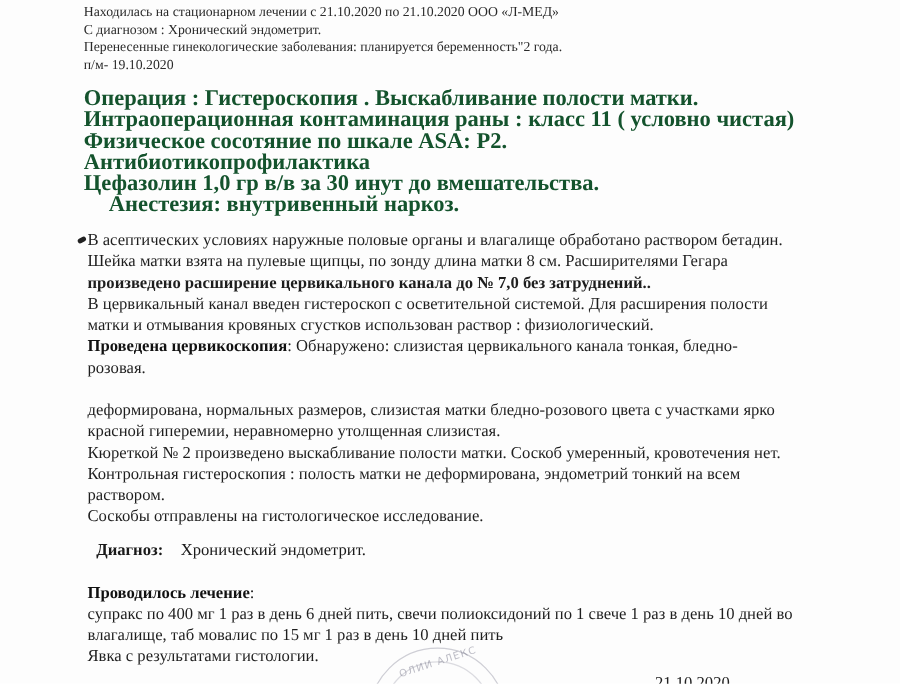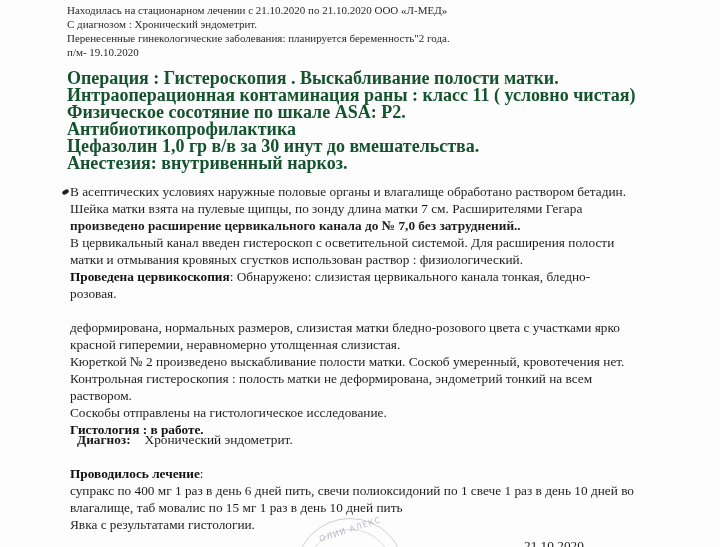--- a/index.html
+++ b/index.html
@@ -109,37 +109,36 @@
   <div class="hdr" style="top:3px;">Находилась на стационарном лечении с 21.10.2020 по 21.10.2020  ООО «Л-МЕД»</div>
   <div class="hdr" style="top:17px;">С диагнозом : Хронический эндометрит.</div>
   <div class="hdr" style="top:31px;">Перенесенные гинекологические заболевания: планируется беременность"2 года.</div>
   <div class="hdr" style="top:45px;">п/м- 19.10.2020</div>
 
   <div class="op" style="top:70px;">Операция :  Гистероскопия . Выскабливание полости матки.</div>
   <div class="op" style="top:87px;">Интраоперационная контаминация раны : класс 11 ( условно чистая)</div>
   <div class="op" style="top:104px;">Физическое сосотяние по шкале ASA: P2.</div>
   <div class="op" style="top:121px;">Антибиотикопрофилактика</div>
   <div class="op" style="top:138px;">Цефазолин 1,0 гр в/в за 30 инут до вмешательства.</div>
-  <div class="op" style="top:155px;">Анестезия: внутривенный наркоз.</div>
+  <div class="op" style="top:155px;margin-left:20px;">Анестезия: внутривенный наркоз.</div>
 
   <div class="pen-mark"></div>
   <div class="body-line" style="top:183px;">В асептических условиях наружные половые органы и влагалище обработано раствором бетадин.</div>
-  <div class="body-line" style="top:200px;">Шейка матки взята на пулевые щипцы, по зонду длина матки  7 см. Расширителями Гегара</div>
+  <div class="body-line" style="top:200px;">Шейка матки взята на пулевые щипцы, по зонду длина матки  8 см. Расширителями Гегара</div>
   <div class="body-line" style="top:217px;font-weight:bold;">произведено расширение цервикального канала до № 7,0 без затруднений..</div>
   <div class="body-line" style="top:234px;">В цервикальный канал  введен гистероскоп с осветительной системой. Для расширения полости</div>
   <div class="body-line" style="top:251px;">матки и отмывания кровяных сгустков использован раствор : физиологический.</div>
   <div class="body-line" style="top:268px;"><span class="b">Проведена цервикоскопия</span><span>: Обнаружено: слизистая цервикального канала тонкая, бледно-</span></div>
   <div class="body-line" style="top:285px;">розовая.</div>
   <div class="body-line" style="top:319px;">деформирована, нормальных размеров, слизистая матки бледно-розового цвета с участками ярко</div>
   <div class="body-line" style="top:336px;">красной гиперемии, неравномерно утолщенная слизистая.</div>
   <div class="body-line" style="top:353px;"> Кюреткой № 2  произведено выскабливание полости матки. Соскоб умеренный, кровотечения нет.</div>
   <div class="body-line" style="top:370px;">Контрольная гистероскопия  : полость матки не деформирована, эндометрий тонкий на всем</div>
   <div class="body-line" style="top:387px;">раствором.</div>
   <div class="body-line" style="top:404px;">Соскобы  отправлены на гистологическое исследование.</div>
-  <div class="body-line b" style="top:421px;">Гистология : в работе.</div>
 
   <div class="diag">
     <span class="lbl">Диагноз:</span><span>Хронический эндометрит.</span>
   </div>
 
   <div class="body-line" style="top:465px;"><span class="b">Проводилось лечение</span><span>:</span></div>
   <div class="body-line" style="top:482px;">супракс по 400 мг 1 раз в день 6 дней пить, свечи полиоксидоний по 1 свече 1 раз в день 10 дней во</div>
   <div class="body-line" style="top:499px;">влагалище, таб мовалис по 15 мг 1 раз в день 10 дней пить</div>
   <div class="body-line" style="top:516px;">Явка с результатами гистологии.</div>
 

